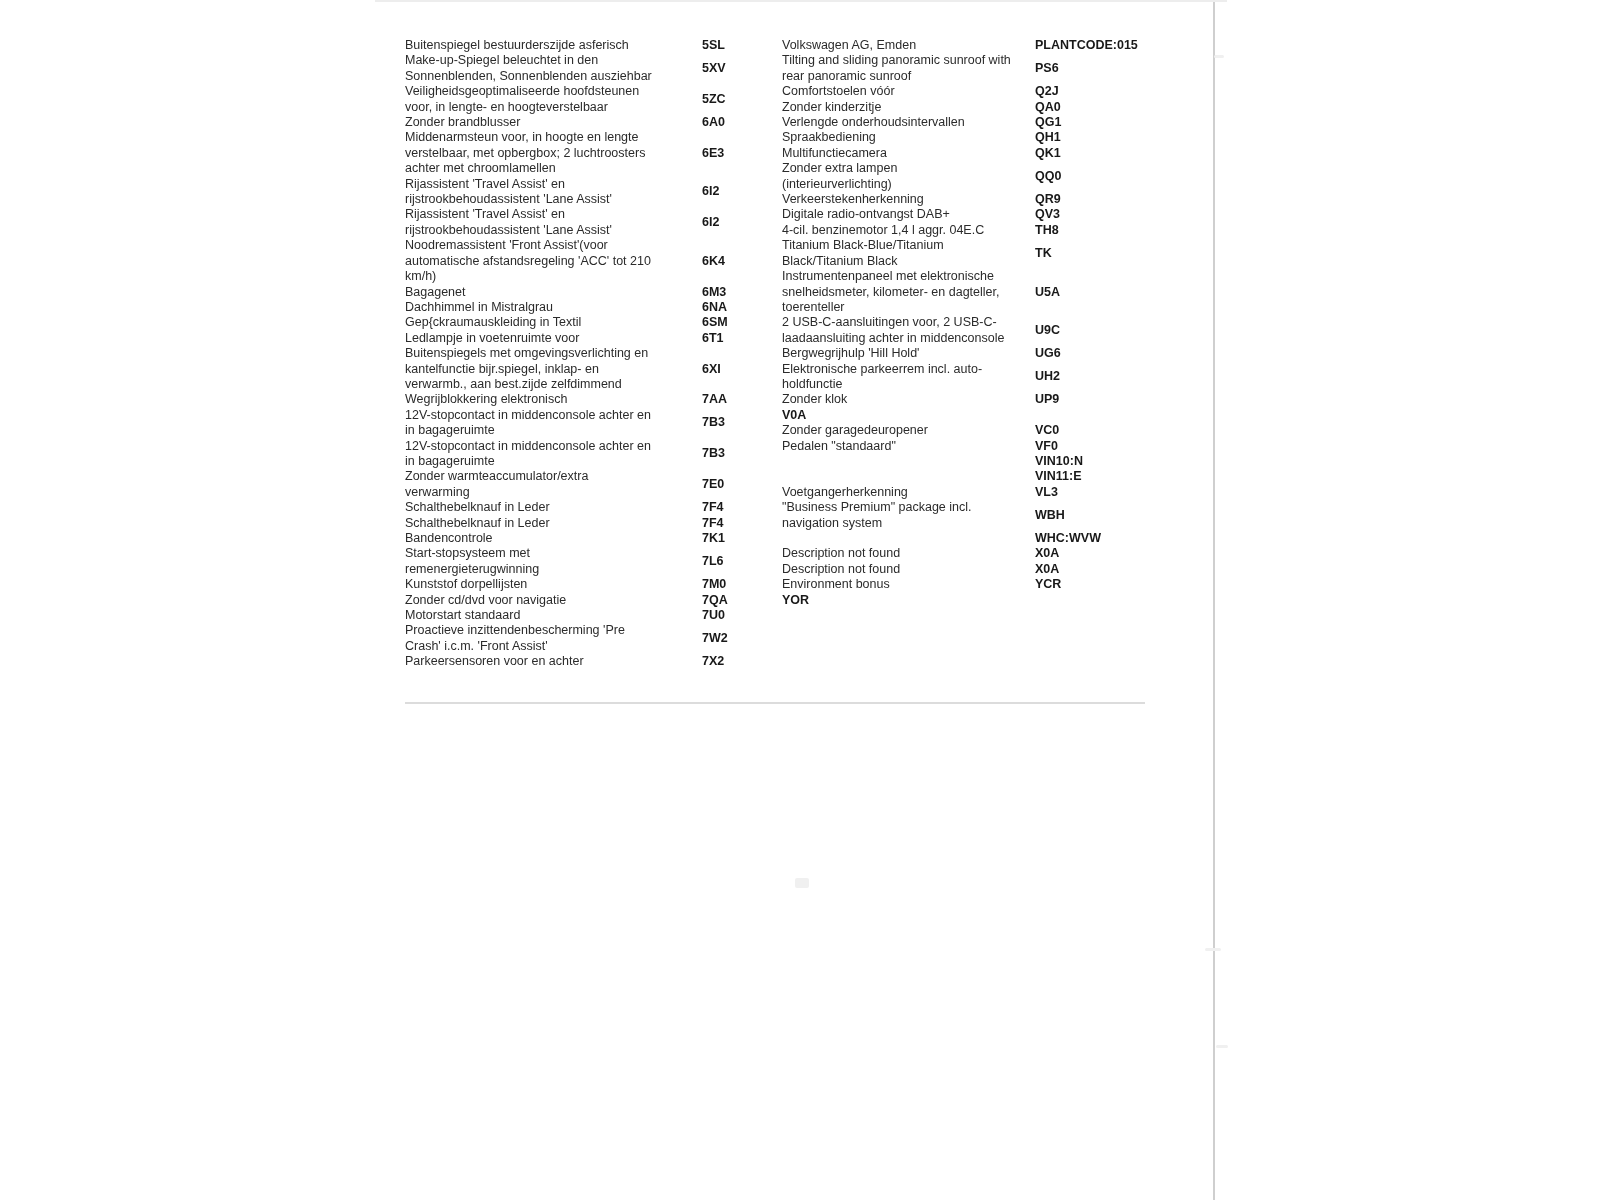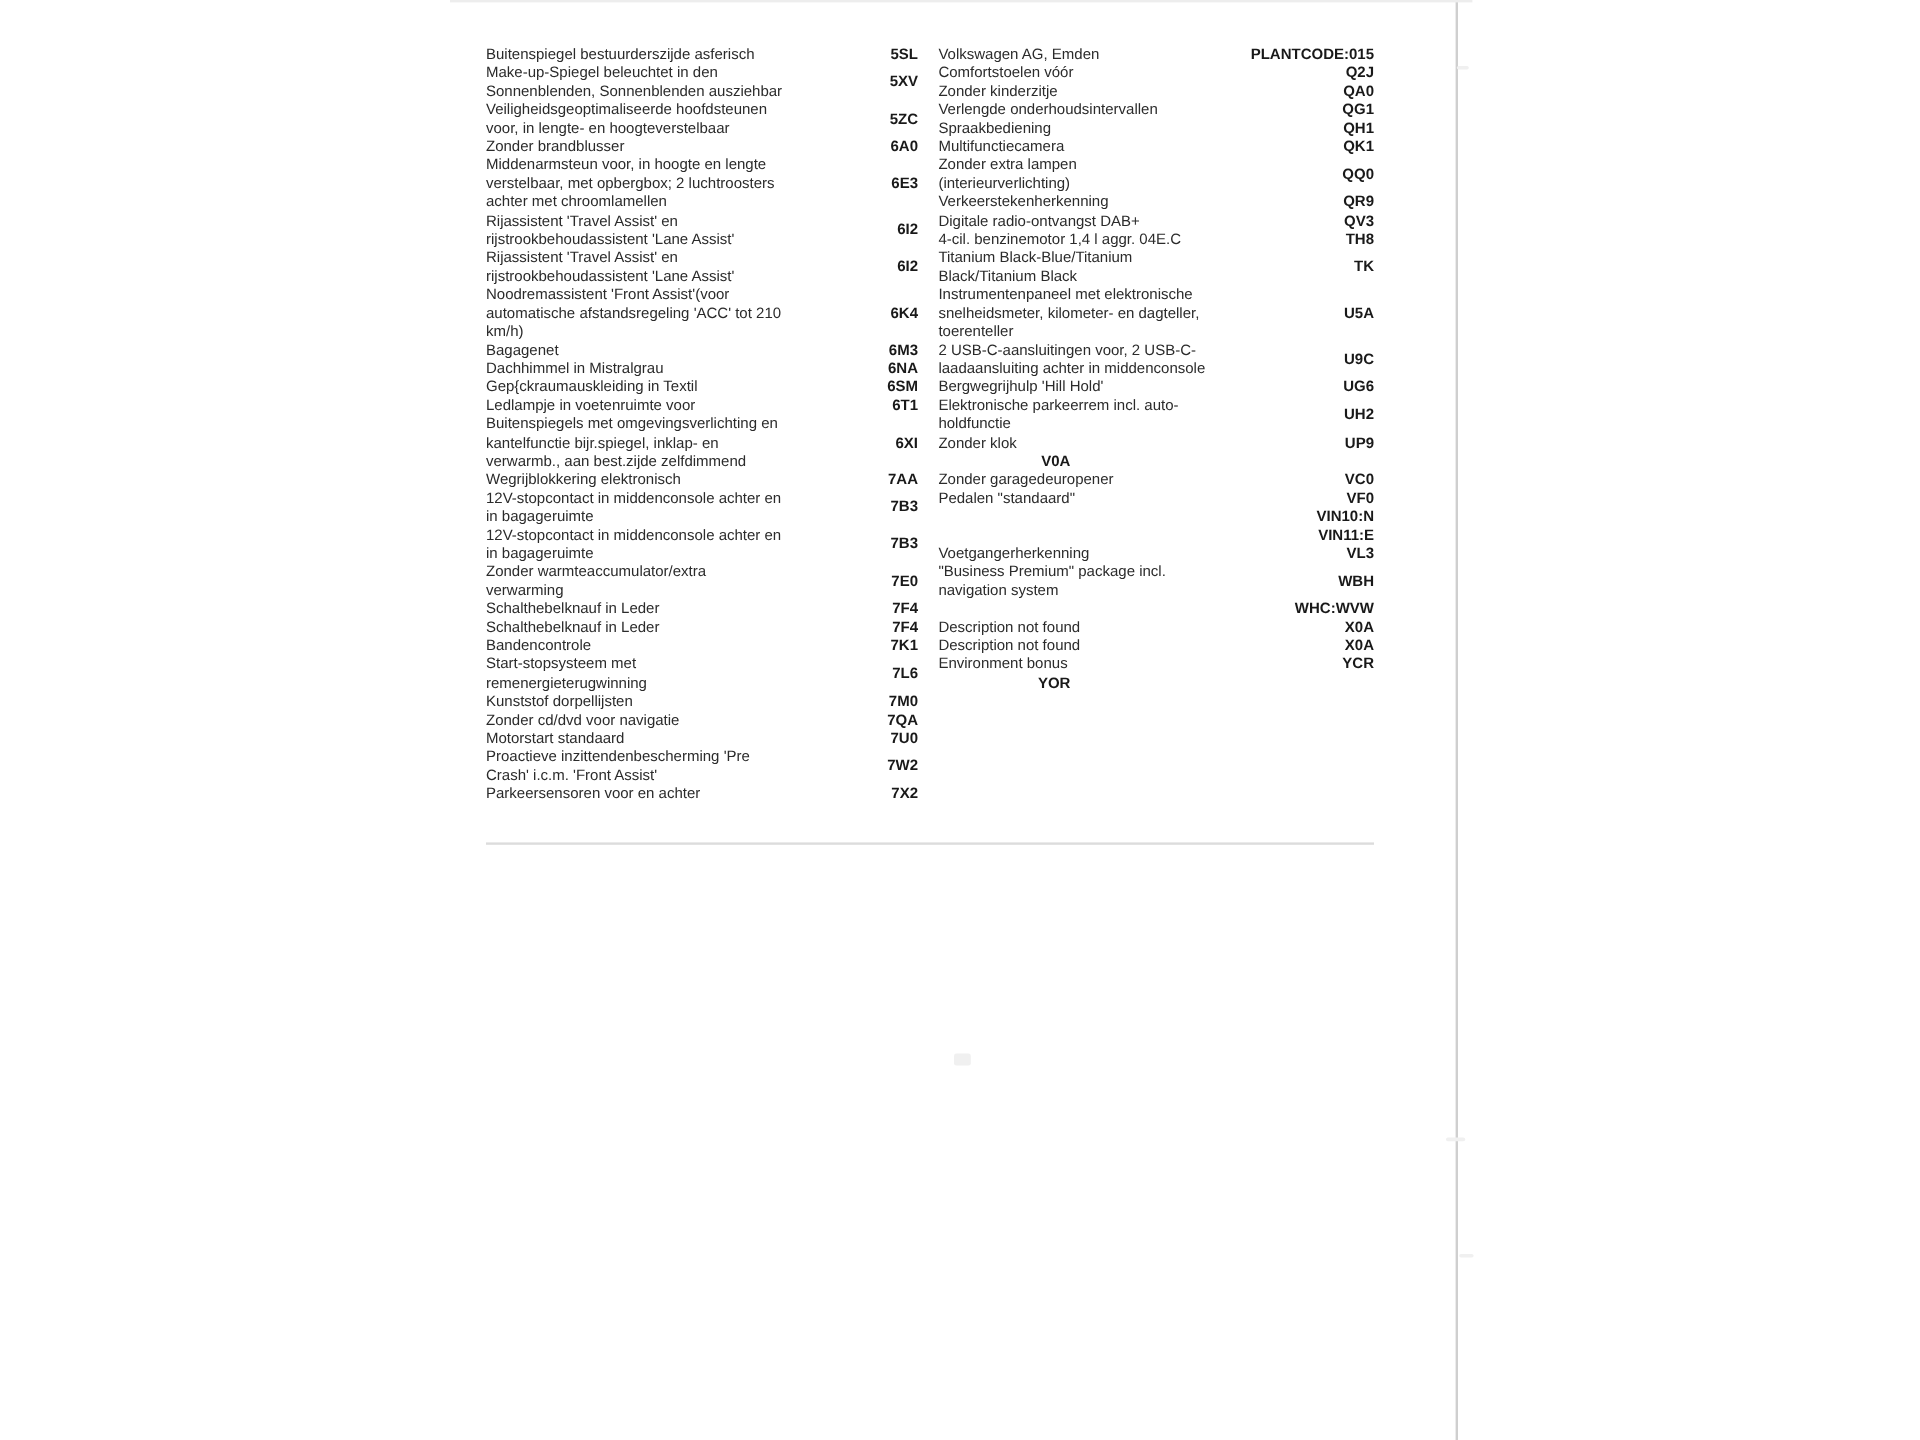--- a/index.html
+++ b/index.html
@@ -42,21 +42,20 @@
     font-size: 12.5px;
     line-height: 15.4px;
     color: #2b2b2b;
     white-space: pre-line;
   }
   .code {
     font-size: 12.5px;
     line-height: 15.4px;
     font-weight: bold;
     color: #191919;
-    text-align: right;
     white-space: nowrap;
   }
   .col-left  .code { width: 63px; }
   .col-right .code { width: 110px; }
   .separator {
     margin: 32px 0 0 0;
     width: 740px;
     height: 0;
     border: none;
     border-top: 2px solid #dcdcdc;
@@ -212,20 +211,25 @@
     <div class="desc">Parkeersensoren voor en achter</div>
     <div class="code">7X2</div>
   </div>
       </div>
     <div class="col col-right">
         <div class="row">
     <div class="desc">Volkswagen AG, Emden</div>
     <div class="code">PLANTCODE:015</div>
   </div>
         <div class="row">
+    <div class="desc">Tilting and sliding panoramic sunroof with
+rear panoramic sunroof</div>
+    <div class="code">PS6</div>
+  </div>
+        <div class="row">
     <div class="desc">Comfortstoelen vóór</div>
     <div class="code">Q2J</div>
   </div>
         <div class="row">
     <div class="desc">Zonder kinderzitje</div>
     <div class="code">QA0</div>
   </div>
         <div class="row">
     <div class="desc">Verlengde onderhoudsintervallen</div>
     <div class="code">QG1</div>

